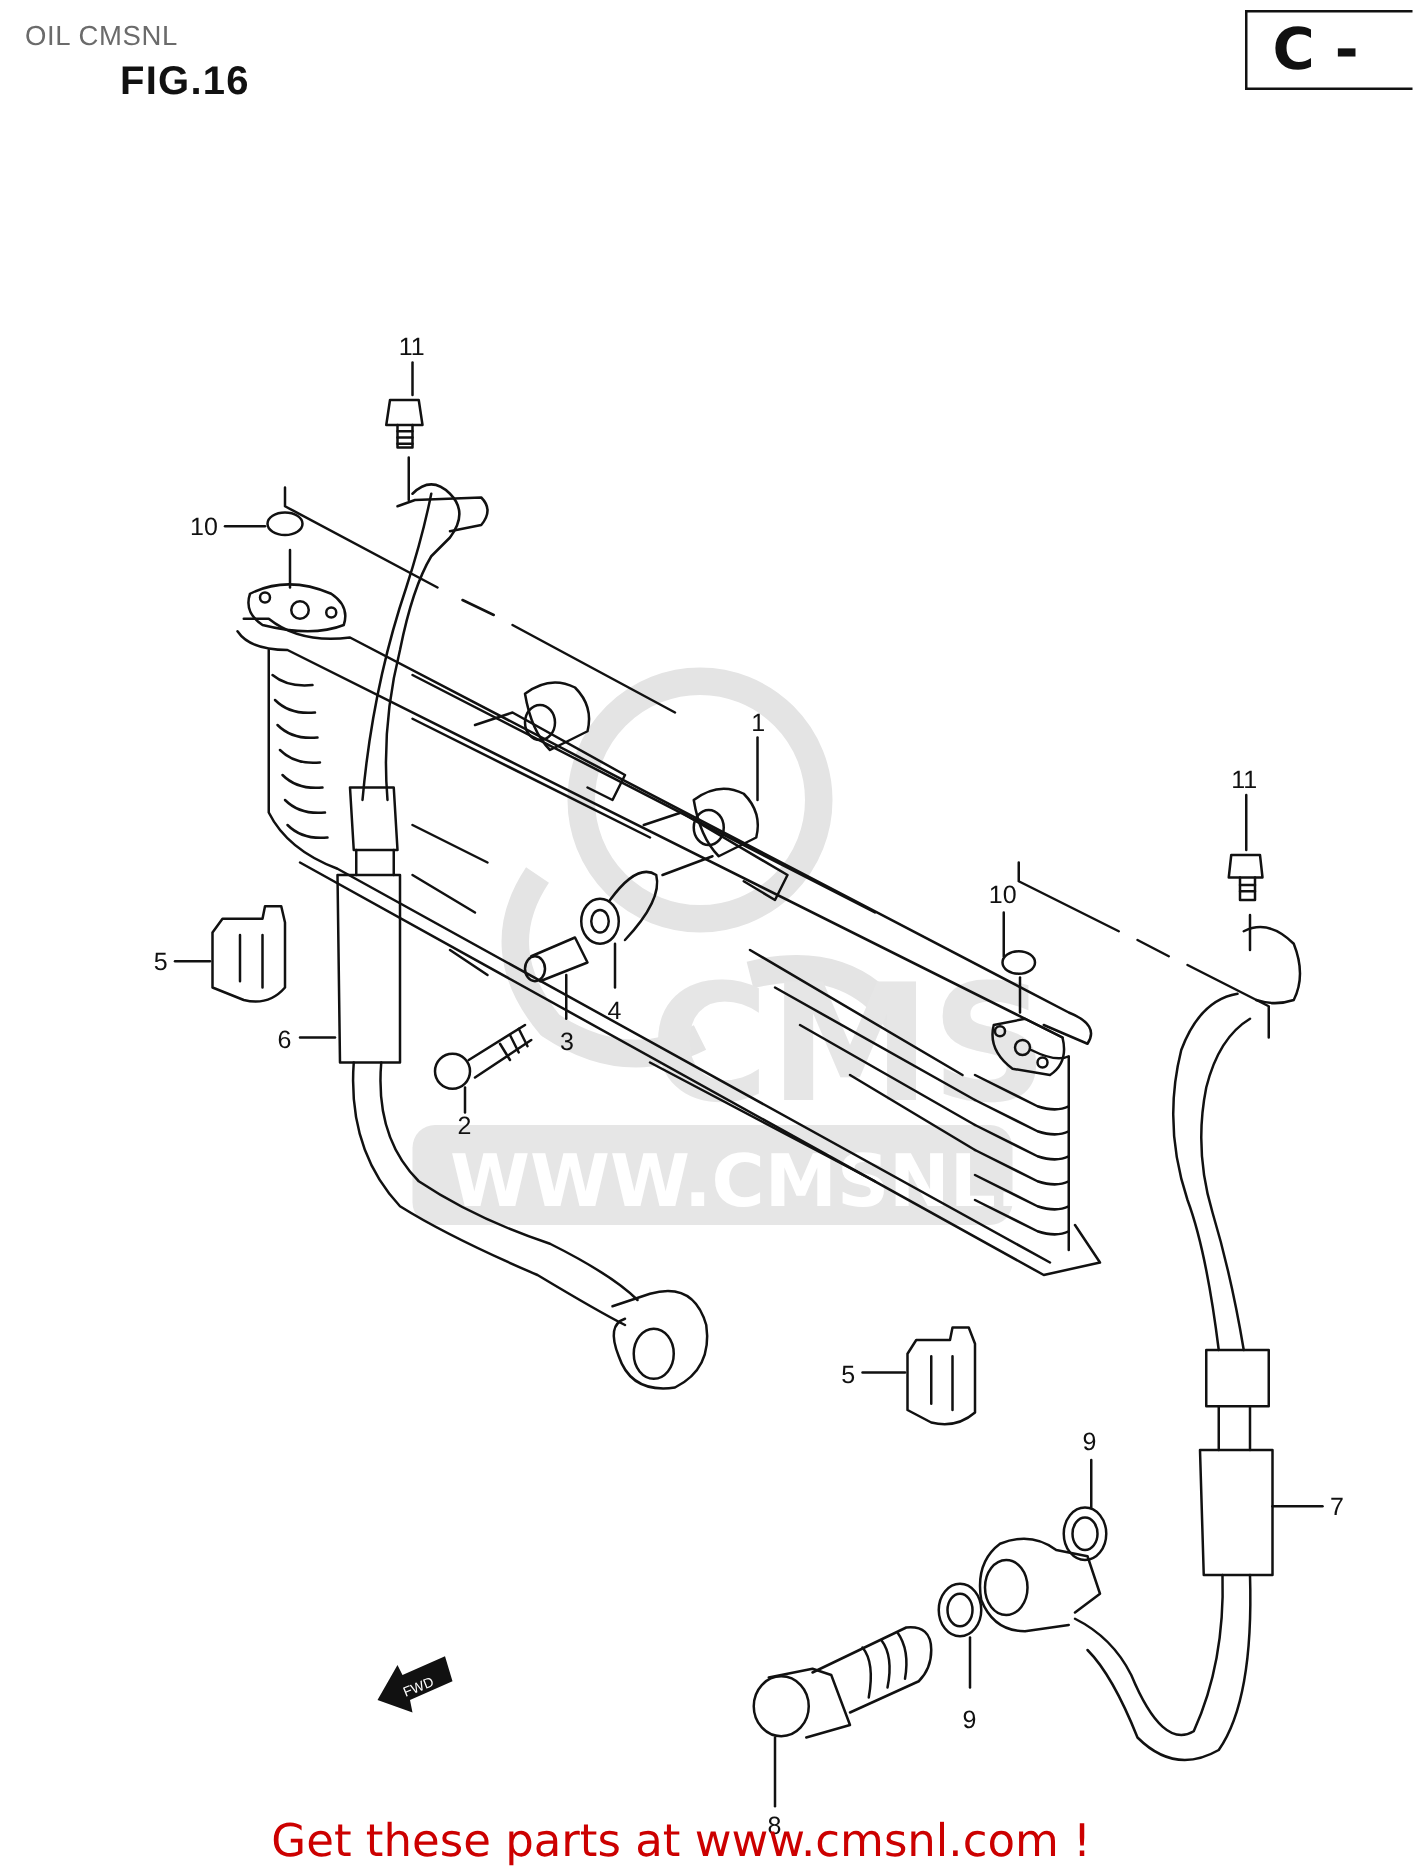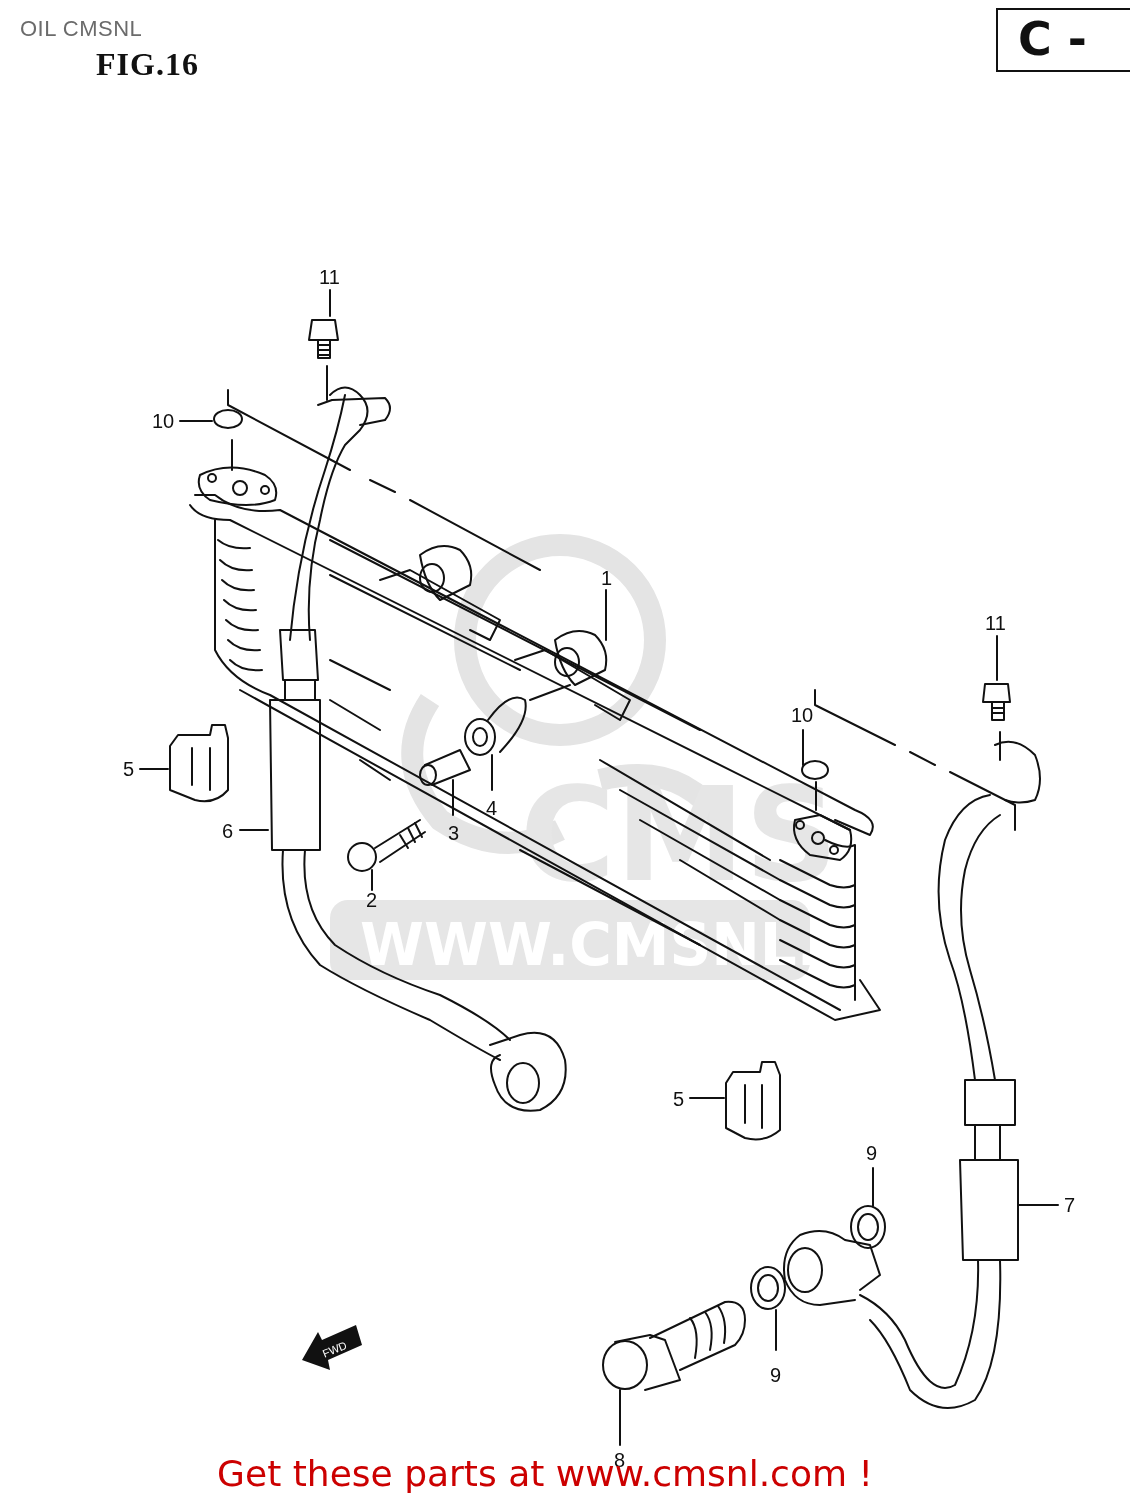--- a/index.html
+++ b/index.html
@@ -1,18 +1,18 @@
 <!DOCTYPE html>
 <html><head>
   <meta charset="utf-8">
   <style>
     html, body { margin:0; padding:0; background:#ffffff; }
     body { width:1130px; height:1500px; position:relative; overflow:hidden; font-family:"Liberation Sans", sans-serif; }
     .title { position:absolute; left:20px; top:16px; font-size:22px; color:#6b6b6b; letter-spacing:0.5px; }
-    .fig { position:absolute; left:96px; top:46px; font-size:32px; font-weight:bold; color:#111; font-family:Liberation Serif, serif; letter-spacing:1px; }
+    .fig { position:absolute; left:96px; top:46px; font-size:32px; font-weight:bold; color:#111; font-family:Liberation Sans, sans-serif; letter-spacing:1px; }
     .section-box { position:absolute; left:996px; top:8px; width:150px; height:64px; border:2px solid #111; box-sizing:border-box; }
     .section-box span { position:absolute; left:20px; top:2px; font-size:46px; font-weight:bold; color:#111; font-family:"DejaVu Sans", sans-serif; }
     .footer { position:absolute; left:0; width:1090px; top:1453px; text-align:center; color:#cc0000; font-size:36px; font-family:"DejaVu Sans", sans-serif; }
     svg.diagram { position:absolute; left:0; top:0; }
     .lbl { font-family:"Liberation Sans", sans-serif; font-size:20px; fill:#111; }
   </style>
 </head>
 <body>
 
 <div class="title">OIL CMSNL</div>

